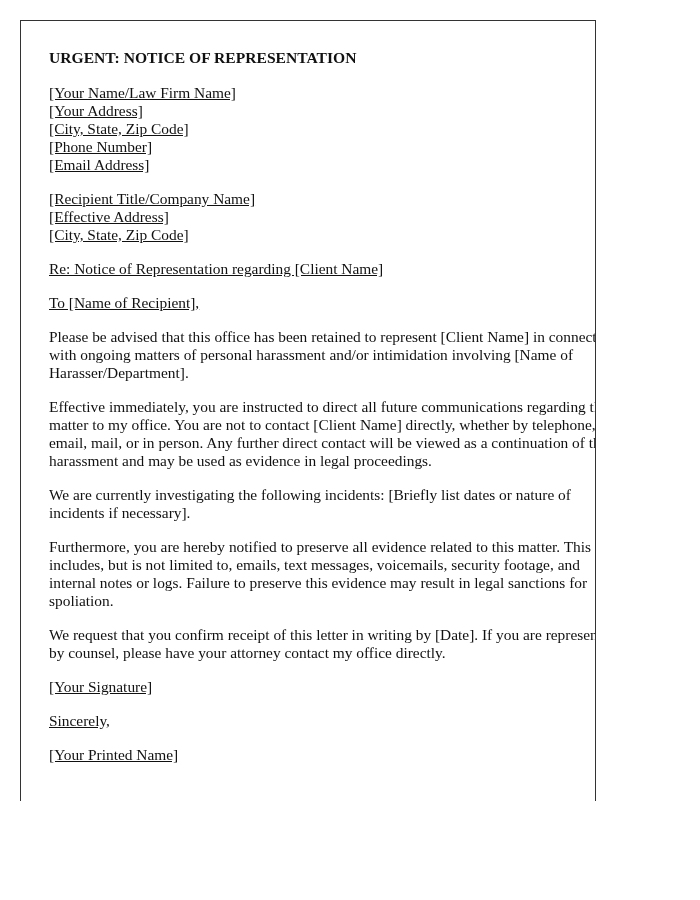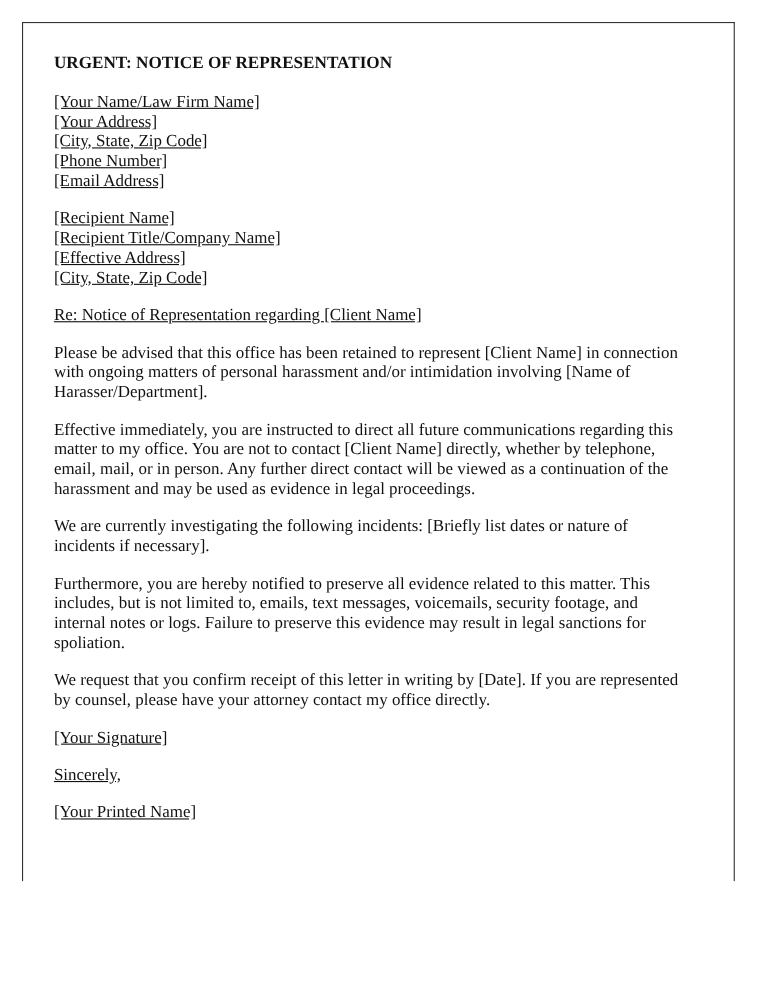--- a/index.html
+++ b/index.html
@@ -7,21 +7,21 @@
       padding: 0;
       background: #ffffff;
       width: 700px;
       height: 900px;
       overflow: hidden;
     }
     .page {
       position: absolute;
       left: 20px;
       top: 20px;
-      width: 648px;
+      width: 576px;
       height: 781px;
       border-left: 1px solid #333333;
       border-right: 1px solid #333333;
       border-top: 1px solid #333333;
       box-sizing: border-box;
       overflow: hidden;
       background: #ffffff;
     }
     .content {
       position: absolute;
@@ -61,28 +61,28 @@
     <div class="block">
       <span class="line">[Your Name/Law Firm Name]</span>
       <span class="line">[Your Address]</span>
       <span class="line">[City, State, Zip Code]</span>
       <span class="line">[Phone Number]</span>
       <span class="line">[Email Address]</span>
     </div>
 
 
     <div class="block">
-      <span class="line">[Recipient Name]</span>
       <span class="line">[Recipient Title/Company Name]</span>
       <span class="line">[Effective Address]</span>
       <span class="line">[City, State, Zip Code]</span>
     </div>
 
     <div class="block">Re: Notice of Representation regarding [Client Name]</div>
 
+    <div class="block">To [Name of Recipient],</div>
 
     <p>Please be advised that this office has been retained to represent [Client Name] in connection with ongoing matters of personal harassment and/or intimidation involving [Name of Harasser/Department].</p>
     <p>Effective immediately, you are instructed to direct all future communications regarding this matter to my office. You are not to contact [Client Name] directly, whether by telephone, email, mail, or in person. Any further direct contact will be viewed as a continuation of the harassment and may be used as evidence in legal proceedings.</p>
     <p>We are currently investigating the following incidents: [Briefly list dates or nature of incidents if necessary].</p>
     <p>Furthermore, you are hereby notified to preserve all evidence related to this matter. This includes, but is not limited to, emails, text messages, voicemails, security footage, and internal notes or logs. Failure to preserve this evidence may result in legal sanctions for spoliation.</p>
     <p>We request that you confirm receipt of this letter in writing by [Date]. If you are represented by counsel, please have your attorney contact my office directly.</p>
 
     <div class="block">[Your Signature]</div>
     <div class="block">Sincerely,</div>
     <div class="block">[Your Printed Name]</div>

